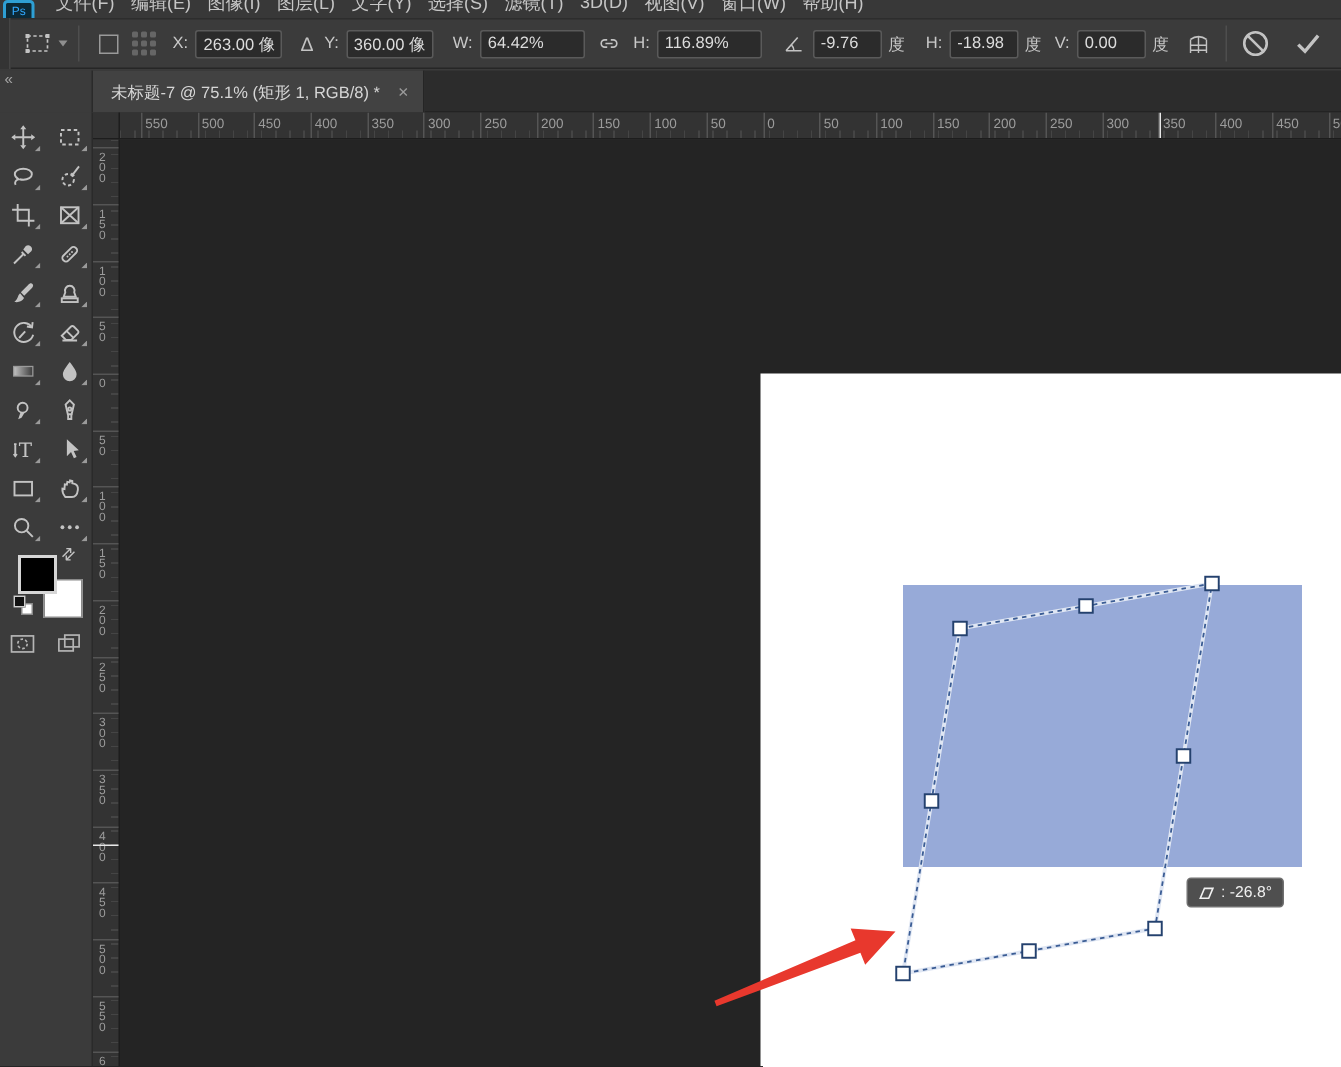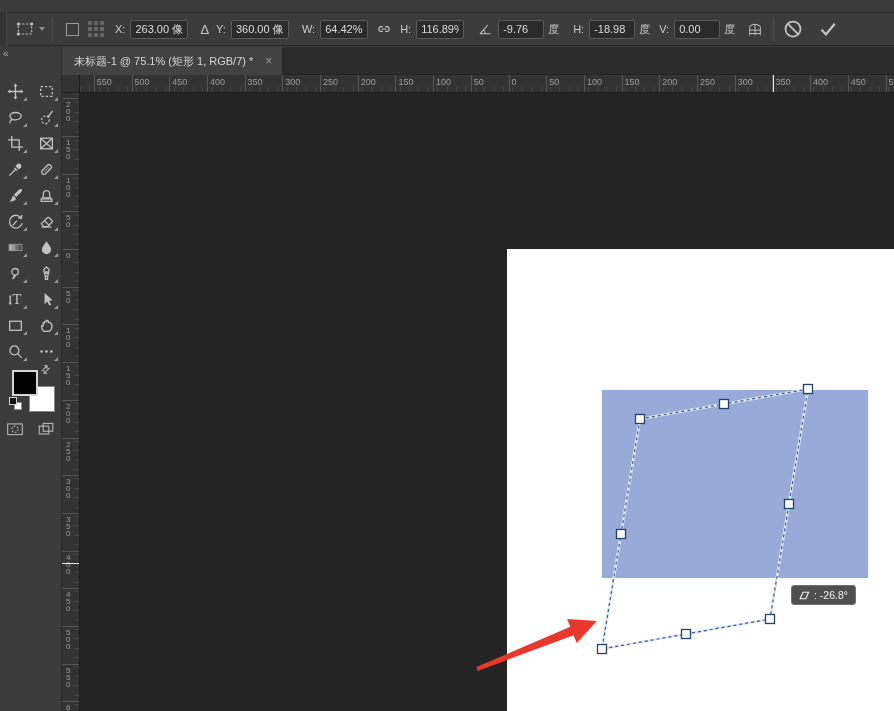--- a/index.html
+++ b/index.html
@@ -16,21 +16,21 @@
   #optionsbar { position:absolute; left:0; top:12px; width:894px; height:34px; background:#3b3b3b; border-top:1px solid #2d2d2d; border-bottom:1px solid #262626; display:flex; align-items:center; }
   .grip { width:7px; height:34px; background:#343434; border-right:1px solid #454545; }
   .ob-icon { display:flex; align-items:center; justify-content:center; }
   .caret { width:0; height:0; border-left:3.5px solid transparent; border-right:3.5px solid transparent; border-top:4px solid #8f8f8f; margin-left:4px; }
   .vdiv { width:1px; height:24px; background:#4e4e4e; margin:0 7px; }
   .refbox { width:13px; height:13px; border:1px solid #9a9a9a; background:transparent; margin-left:6px; }
   .dotgrid { display:grid; grid-template-columns:repeat(3,4px); grid-gap:2px; margin-left:9px; opacity:.55; }
   .dotgrid i { width:4px; height:4px; background:#8a8a8a; display:block; border-radius:1px; }
   .ob-label { font-size:11px; color:#c9c9c9; margin-left:11px; }
   .field { height:19px; background:#2b2b2b; border:1px solid #5a5a5a; border-radius:2px; color:#dcdcdc; font-size:11px; font-family:"Liberation Sans","DejaVu Sans",sans-serif; padding:0 4px; margin-left:5px; overflow:hidden; white-space:nowrap; }
-  .w58{width:58px} .w50{width:48px} .w46{width:46px}
+  .w58{width:58px} .w50{width:70px} .w46{width:46px}
   .unit { font-size:11px; color:#c9c9c9; margin-left:4px; }
   .delta { font-size:13px; color:#c3c3c3; margin-left:12px; }
 
   
   #tools-header { position:absolute; left:0; top:47px; width:62px; height:28px; background:#3b3b3b; border-right:1px solid #2a2a2a; }
   #collapse { position:absolute; left:3px; top:1px; font-size:10px; color:#a5a5a5; letter-spacing:-1px; }
   #tabbar { position:absolute; left:62px; top:47px; width:832px; height:28px; background:#2c2c2c; border-bottom:1px solid #232323; display:flex; }
   #doc-tab { height:28px; background:#424242; border-right:1px solid #252525; display:flex; align-items:center; padding:0 10px 0 12px; }
   #doc-tab .t { font-size:11px; color:#d6d6d6; white-space:nowrap; }
   #doc-tab .x { font-size:12px; color:#9a9a9a; margin-left:12px; }
@@ -74,20 +74,36 @@
   #overlay { position:absolute; left:0; top:0; width:894px; height:711px; pointer-events:none; z-index:50; }
 
   #skew-tooltip { position:absolute; left:791px; top:585px; height:20px; padding:0 7px; background:#4f4f4f; border:1px solid #707070; border-radius:3px; display:flex; align-items:center; gap:4px; z-index:60; }
   #skew-tooltip .txt { font-size:10.5px; color:#f0f0f0; white-space:nowrap; }
 </style>
 </head>
 <body>
 
 <div id="app">
 
+  <div id="menubar">
+    <div id="ps-logo">Ps</div>
+    <div id="menu-items" style="display: flex;">
+        <span class="menu-item">文件(F)</span>
+        <span class="menu-item">编辑(E)</span>
+        <span class="menu-item">图像(I)</span>
+        <span class="menu-item">图层(L)</span>
+        <span class="menu-item">文字(Y)</span>
+        <span class="menu-item">选择(S)</span>
+        <span class="menu-item">滤镜(T)</span>
+        <span class="menu-item">3D(D)</span>
+        <span class="menu-item">视图(V)</span>
+        <span class="menu-item">窗口(W)</span>
+        <span class="menu-item">帮助(H)</span>
+      </div>
+  </div>
 
   <div id="optionsbar">
     <div class="grip"></div>
     <span class="ob-icon" style="margin-left:8px">
       <svg width="20" height="18" viewBox="0 0 18 16">
           <rect x="3" y="3.5" width="12" height="9" fill="none" stroke="#c3c3c3" stroke-dasharray="2 1.5"></rect>
           <rect x="1.8" y="2.3" width="2.4" height="2.4" fill="#c3c3c3"></rect>
           <rect x="13.8" y="2.3" width="2.4" height="2.4" fill="#c3c3c3"></rect>
           <rect x="1.8" y="11.3" width="2.4" height="2.4" fill="#c3c3c3"></rect>
         </svg>
@@ -152,21 +168,21 @@
           <path d="M2.8 8.6 6.4 12.2 13.4 3.8" fill="none" stroke="#c3c3c3" stroke-width="1.8"></path>
         </svg>
     </span>
   </div>
 
   <div id="tools-header">
     <span id="collapse">«</span>
   </div>
   <div id="tabbar">
     <div id="doc-tab">
-      <span class="t">未标题-1 @ 75.1% (矩形 1, RGB/7) *</span>
+      <span class="t">未标题-7 @ 75.1% (矩形 1, RGB/8) *</span>
       <span class="x">×</span>
     </div>
   </div>
 
   <div id="toolbar">
     <div id="toolgrid">
         <div class="tool">
           <svg width="17" height="17" viewBox="0 0 16 16">
             <path d="M8 2.6V13.4M2.6 8H13.4" stroke="#c3c3c3" fill="none" stroke-width="1.2"></path>
             <path d="M8 .5l1.9 2.5H6.1zM8 15.5l1.9-2.5H6.1zM.5 8l2.5-1.9v3.8zM15.5 8l-2.5-1.9v3.8z" fill="#c3c3c3"></path>

